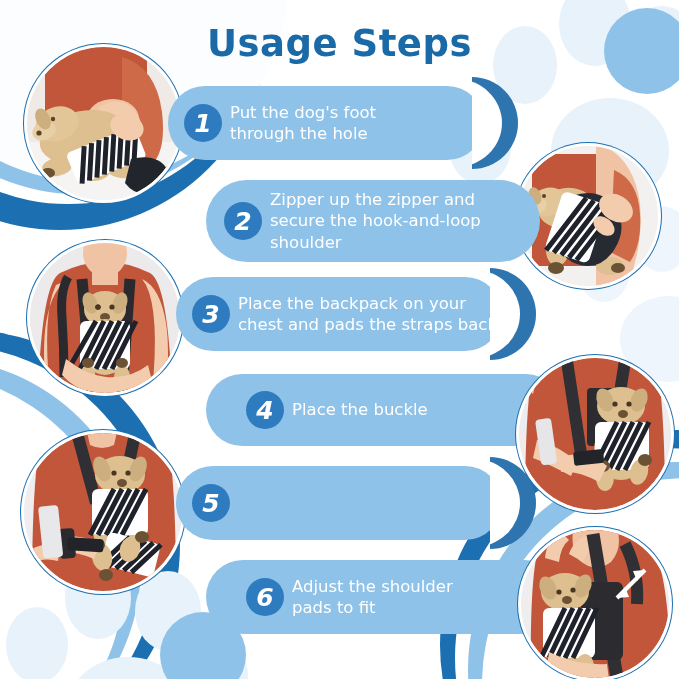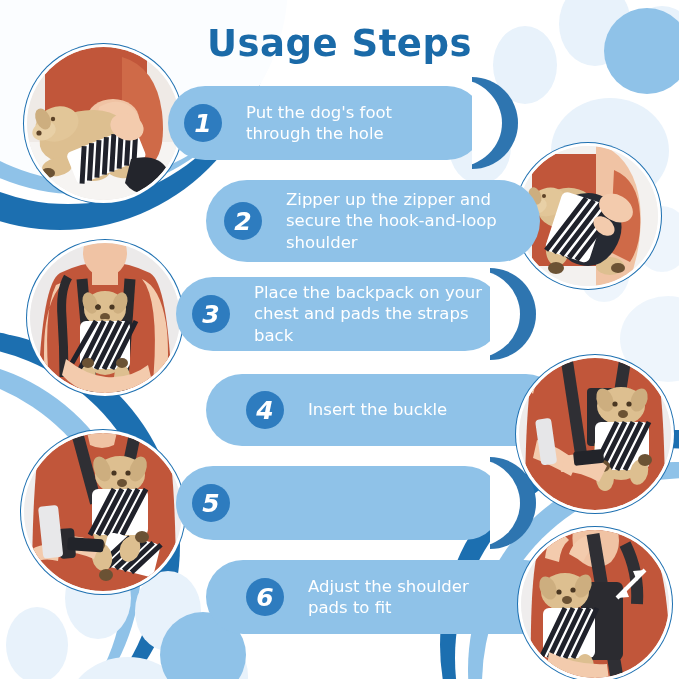--- a/index.html
+++ b/index.html
@@ -126,21 +126,21 @@
   .numcircle{
     width:38px;height:38px;border-radius:50%;background:#2e7cbf;
     color:#ffffff;font-family:"DejaVu Sans", sans-serif;
     font-size:25px;font-weight:bold;
     display:flex;align-items:center;justify-content:center;
     flex:0 0 auto;
     font-style:italic;
   }
   .steptext{
     color:#ffffff;font-family:"DejaVu Sans", sans-serif;
-    font-size:16.5px;line-height:1.28;margin-left:24px;
+    font-size:16.5px;line-height:1.28;margin-left:8px;
     white-space:pre-line;
   }
 </style>
 </head>
 <body>
 
 <div id="page">
 
   <div class="edge-left"></div>
   <div class="edge-right"></div>
@@ -314,21 +314,21 @@
 
   <div class="bubble" style="left:176px;top:277px;width:310px;height:74px;padding:0 0 0 16px;">
     <div class="numcircle">3</div>
     <div class="steptext">Place the backpack on your
 chest and pads the straps back</div>
   </div>
   <div class="crescent" style="left:490px;top:268px;"></div>
 
   <div class="bubble" style="left:206px;top:374px;width:316px;height:72px;padding:0 0 0 40px;">
     <div class="numcircle">4</div>
-    <div class="steptext">Insert the buckle</div>
+    <div class="steptext">Place the buckle</div>
   </div>
 
   <div class="photo" style="left:519px;top:358px;width:152px;height:152px;">
     <svg width="152" height="152" viewBox="0 0 152 152">
       <defs>
           <clipPath id="c4">
             <circle cx="76" cy="76" r="76"></circle>
           </clipPath>
         </defs>
       <g clip-path="url(#c4)">

